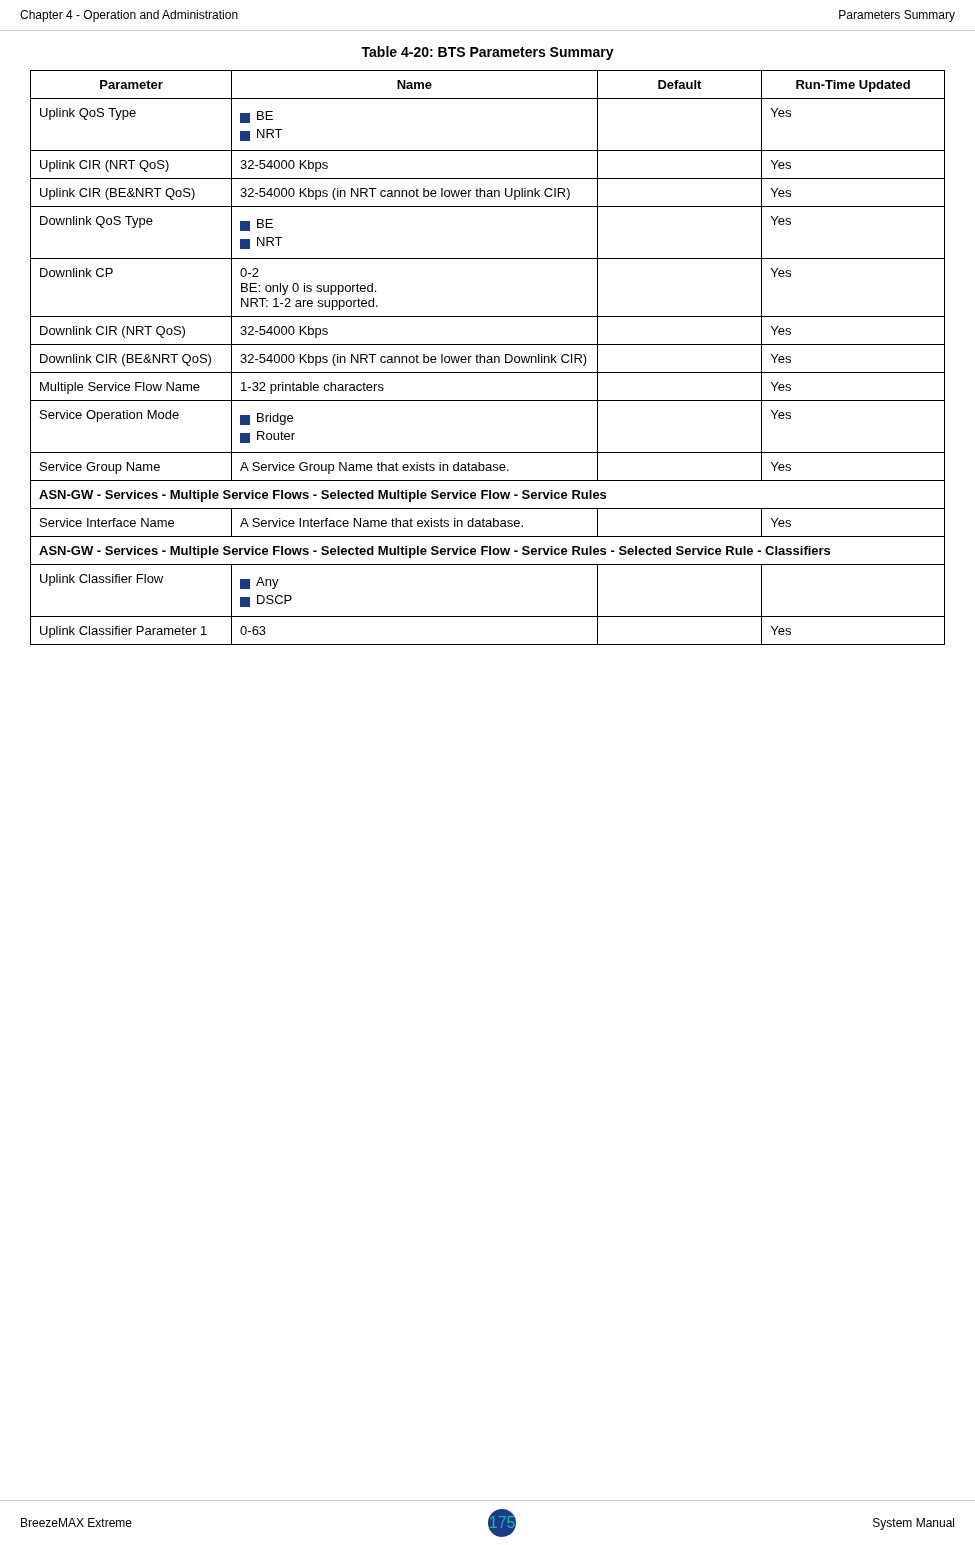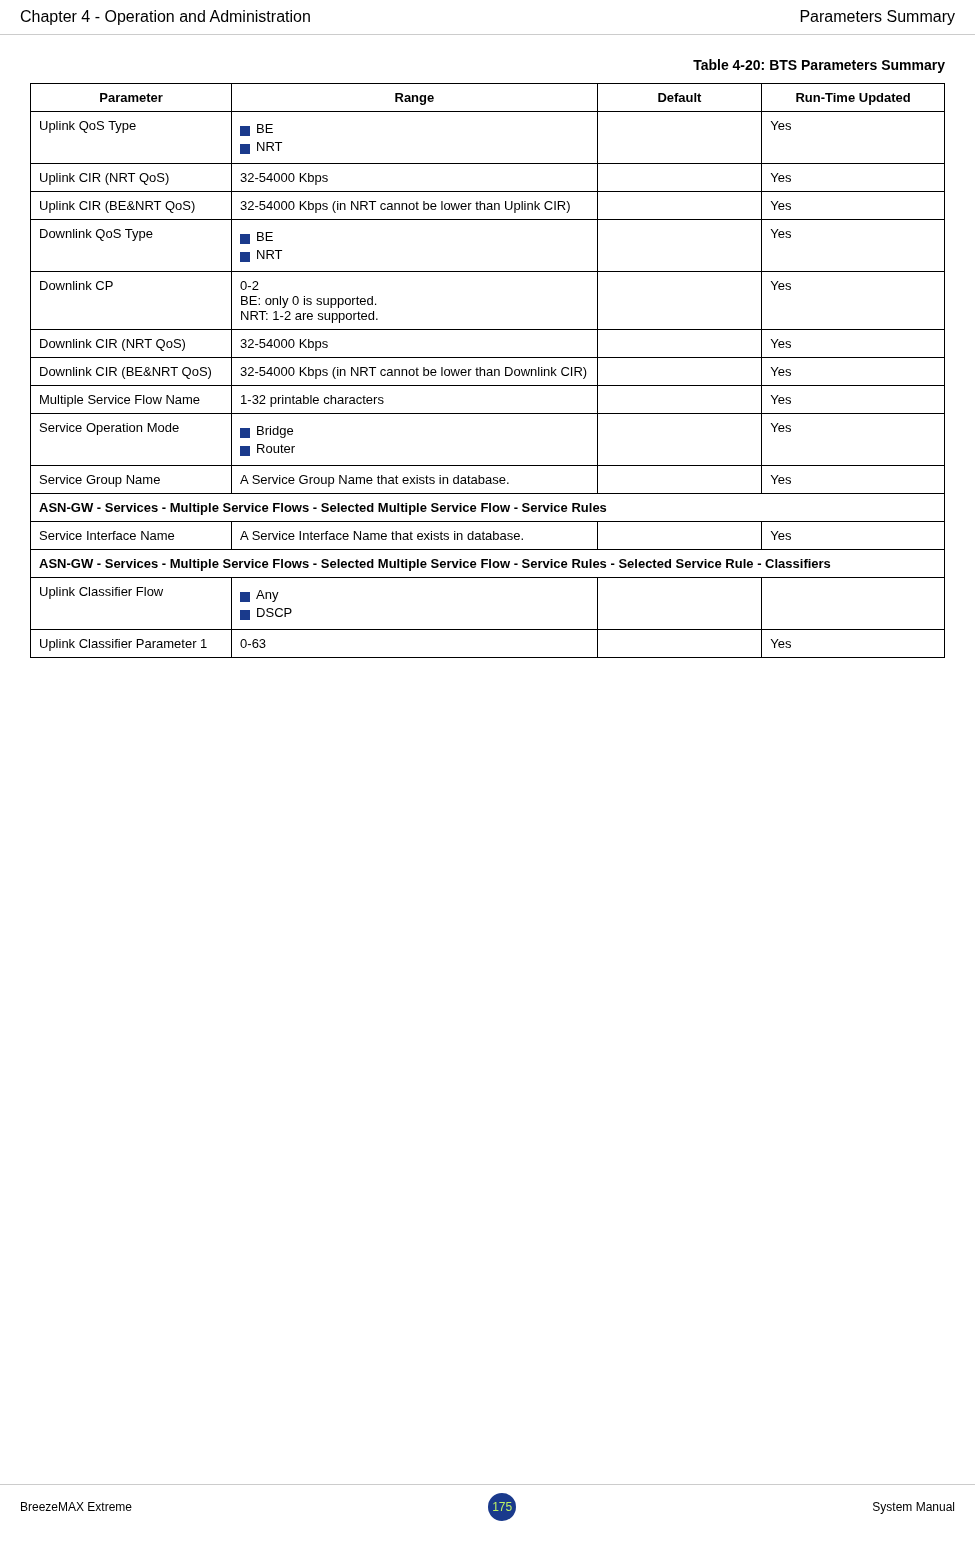--- a/index.html
+++ b/index.html
@@ -11,30 +11,30 @@
       width: 975px;
       min-height: 1545px;
       position: relative;
     }
     .page-header {
       display: flex;
       justify-content: space-between;
       align-items: center;
       padding: 8px 20px;
       border-bottom: 1px solid #ccc;
-      font-size: 16px;
+      font-size: 12px;
     }
     .page-content {
       padding: 10px 30px 60px 30px;
     }
     .table-title {
-      text-align: right;
+      text-align: center;
       font-weight: bold;
       font-size: 14px;
-      margin: 12px 0 10px 0;
+      margin: 3px 0 10px 0;
     }
     table {
       width: 100%;
       border-collapse: collapse;
       font-size: 13px;
     }
     th, td {
       border: 1px solid #000;
       padding: 6px 8px;
       vertical-align: top;
@@ -62,58 +62,58 @@
     .bullet-square {
       display: inline-block;
       width: 10px;
       height: 10px;
       background: #1a3a8c;
       margin-right: 6px;
       flex-shrink: 0;
     }
     .page-footer {
       position: absolute;
-      bottom: 16px;
+      bottom: 0;
       left: 0;
       right: 0;
       display: flex;
       justify-content: space-between;
       align-items: center;
       padding: 8px 20px;
       border-top: 1px solid #ccc;
       font-size: 12px;
     }
     .page-number {
       background: #1a3a8c;
-      color: #bef264;
+      color: #14b8a6;
       border-radius: 50%;
       width: 28px;
       height: 28px;
       display: flex;
       align-items: center;
       justify-content: center;
-      font-size: 12px;
+      font-size: 16px;
     }
   </style>
 </head>
 <body>
 
 <div class="page-header">
   <span>Chapter 4 - Operation and Administration</span>
   <span>Parameters Summary</span>
 </div>
 
 <div class="page-content">
   <div class="table-title">Table 4-20: BTS Parameters Summary</div>
 
   <table>
     <thead>
       <tr>
         <th class="col-param">Parameter</th>
-        <th class="col-range">Range</th>
+        <th class="col-range">Name</th>
         <th class="col-default">Default</th>
         <th class="col-runtime">Run-Time Updated</th>
       </tr>
     </thead>
     <tbody id="table-body">
     <tr>
           <td>Uplink QoS Type</td>
           <td>
             <div class="bullet-item">
               <span class="bullet-square"></span>

